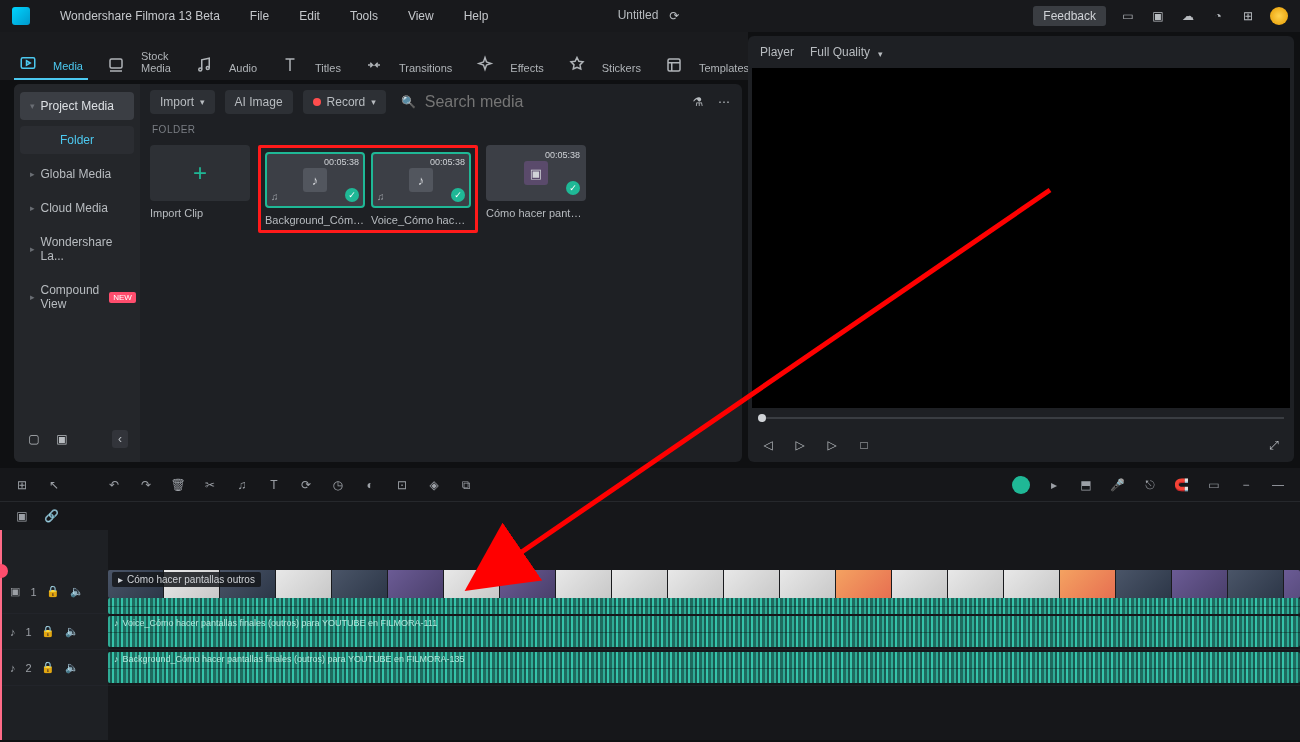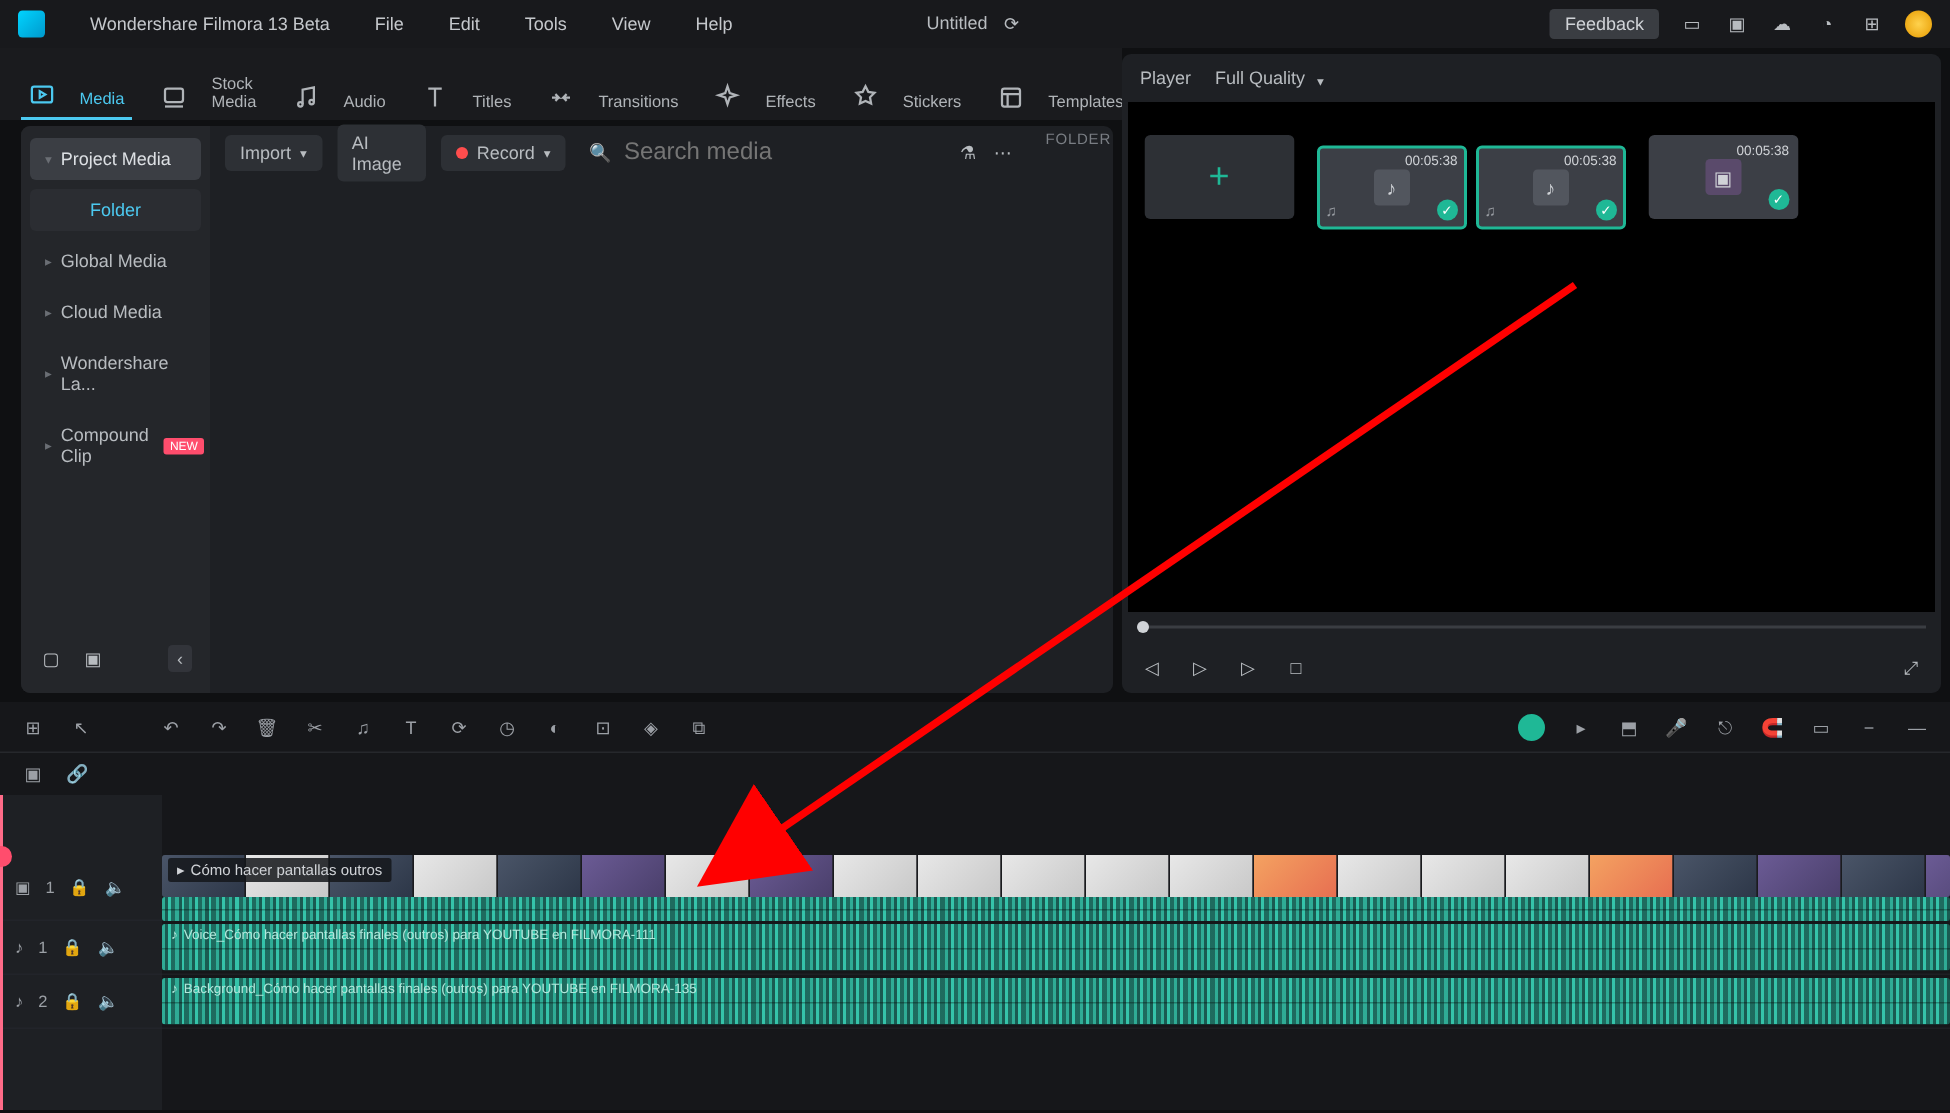--- a/index.html
+++ b/index.html
@@ -24,21 +24,21 @@
 .media-body { flex:1; display:flex; background:#1e2024; border-radius:6px; margin:4px 6px 6px 14px; }
 .sidebar { width:126px; background:#24262a; border-radius:6px 0 0 6px; padding:8px 6px; display:flex; flex-direction:column; gap:6px; }
 .side-item { padding:7px 10px; border-radius:4px; font-size:12px; color:#b8bcc0; cursor:pointer; display:flex; align-items:center; gap:6px; }
 .side-item.active-dark { background:#3b3e44; color:#dde0e4; }
 .side-item.folder { color:#4cc9f0; justify-content:center; background:#2b2d32; }
 .side-chevron { font-size:9px; color:#6a6e74; }
 .new-badge { background:#ff4d6d; color:#fff; font-size:8px; padding:1px 4px; border-radius:2px; margin-left:4px; }
 .sidebar-foot { margin-top:auto; display:flex; gap:12px; padding:6px; align-items:center; }
 .collapse-btn { margin-left:auto; background:#32343a; padding:2px 6px; border-radius:3px; }
 
-.media-main { flex:1; display:flex; flex-direction:row; }
+.media-main { flex:1; display:flex; flex-direction:column; }
 .media-toolbar { height:36px; display:flex; align-items:center; gap:10px; padding:0 10px; }
 .tb-btn { background:#2d3035; padding:5px 10px; border-radius:4px; display:flex; align-items:center; gap:6px; font-size:12px; }
 .rec-dot { width:8px; height:8px; border-radius:50%; background:#ff4d4d; }
 .search { flex:1; display:flex; align-items:center; gap:8px; padding:0 6px; }
 .search input { background:transparent; border:none; outline:none; color:#b8bcc0; font-size:16px; flex:1; }
 .folder-label { font-size:10px; color:#7a7e84; padding:4px 12px; letter-spacing:0.5px; }
 .media-grid { display:flex; gap:8px; padding:6px 10px; }
 .media-card { width:100px; }
 .thumb { width:100px; height:56px; background:#3c3f46; border-radius:4px; position:relative; display:flex; align-items:center; justify-content:center; border:2px solid transparent; }
 .thumb.sel { border-color:#1fb896; }
@@ -194,21 +194,21 @@
         <div class="side-item">
             <span class="side-chevron">▸</span>
             <span>Cloud Media</span>
           </div>
         <div class="side-item">
             <span class="side-chevron">▸</span>
             <span>Wondershare La...</span>
           </div>
         <div class="side-item">
             <span class="side-chevron">▸</span>
-            <span>Compound Clip</span>
+            <span>Compound View</span>
             <span class="new-badge">NEW</span>
           </div>
         <div class="sidebar-foot">
           <span class="icon-sq">▢</span>
           <span class="icon-sq">▣</span>
           <span class="collapse-btn">‹</span>
         </div>
       </div>
 
       <div class="media-main">

